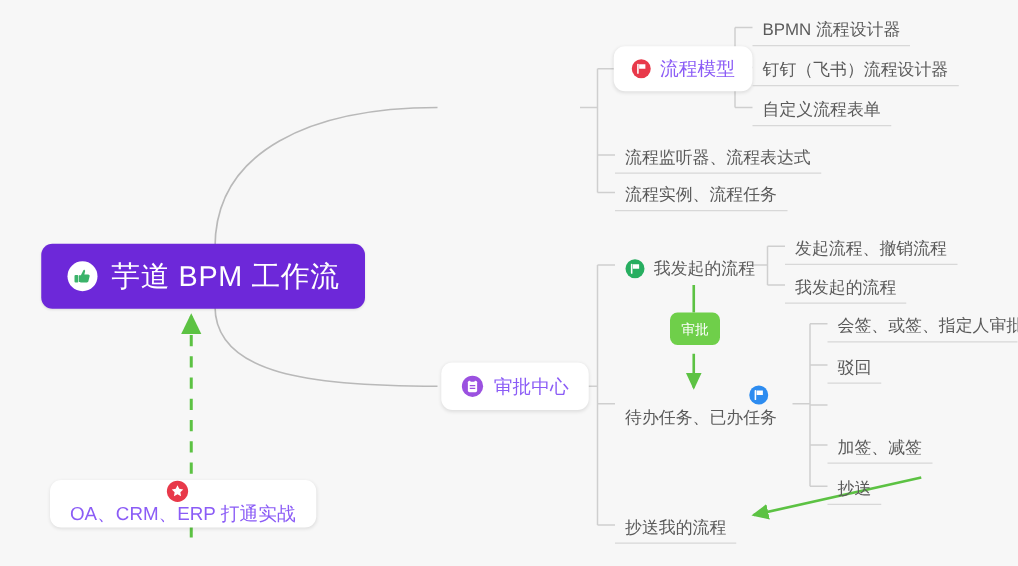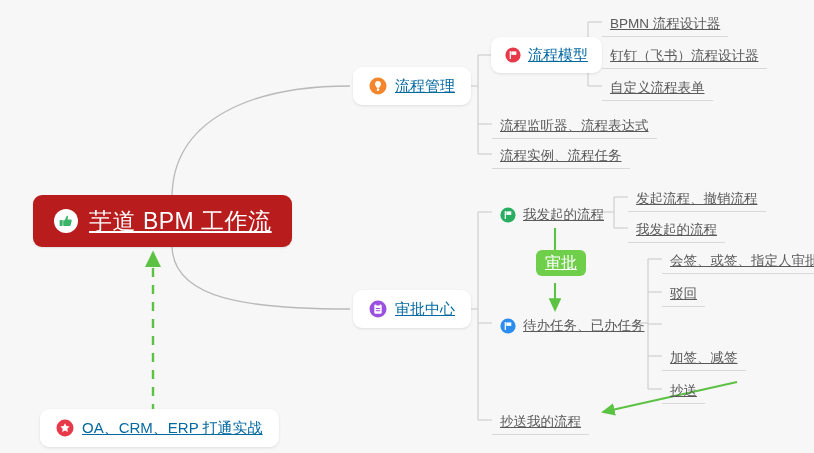--- a/index.html
+++ b/index.html
@@ -7,56 +7,56 @@
     width:814px;height:453px;
     background:#f7f7f7;
     font-family:"Liberation Sans","DejaVu Sans",sans-serif;
     overflow:hidden;
     position:relative;
   }
   #canvas{position:absolute;left:0;top:0;width:814px;height:453px;}
   svg.links{position:absolute;left:0;top:0;width:814px;height:453px;pointer-events:none;}
 
   
-  .node{position:absolute;box-sizing:border-box;display:flex;align-items:center;white-space:nowrap;text-decoration:underline;}
+  .node{position:absolute;box-sizing:border-box;display:flex;align-items:center;white-space:nowrap;}
 
   .root{
-    background:#b91c1c;
+    background:#6d28d9;
     color:#ffffff;
     border-radius:9px;
     padding:0 20px;
     height:52px;
     font-size:23px;
     letter-spacing:.5px;
     box-shadow:0 1px 2px rgba(0,0,0,.10);
   }
   .card{
     background:#ffffff;
     border-radius:9px;
     height:38px;
     padding:0 16px;
-    color:#0369a1;
+    color:#8b5cf6;
     font-size:15px;
     box-shadow:0 1px 3px rgba(0,0,0,.10);
   }
   .plain{
     color:#5a5a5a;
     font-size:13.5px;
     height:30px;
     padding:0 8px 0 8px;
     border-bottom:1px solid #d8d8d8;
     align-items:flex-end;
     padding-bottom:3px;
   }
 
   .badge{
     background:#6fcf4a;
     color:#ffffff;
     border-radius:6px;
-    font-size:16px;
+    font-size:11px;
     height:26px;
     padding:0 9px;
     justify-content:center;
   }
 
   
   .ic{display:inline-flex;align-items:center;justify-content:center;flex:0 0 auto;}
   .ic.sm{width:16px;height:16px;margin-right:7px;}
   .ic.md{width:18px;height:18px;margin-right:8px;}
   .ic.lg{width:26px;height:26px;margin-right:10px;}
@@ -131,30 +131,20 @@
     <span class="ic lg">
       <svg width="26" height="26" viewBox="0 0 26 26">
         <circle cx="13" cy="13" r="12" fill="#ffffff"></circle>
         <path d="M10.2 12.2h1.5l1.9-3.9c.25-.5.95-.6 1.3-.15.2.26.25.55.18.85l-.6 2.6h3.1c.75 0 1.3.7 1.12 1.42l-1.0 4.0c-.13.52-.6.88-1.12.88h-5.0c-.26 0-.5-.07-.68-.2h-.68z" fill="#3bb36a"></path>
         <rect x="6.6" y="11.9" width="3.1" height="6.1" rx=".8" fill="#3bb36a"></rect>
       </svg>
     </span>
     <span class="lbl">芋道 BPM 工作流</span>
   </div>
 
-  <div class="node card" style="left:353px;top:67px;">
-    <span class="ic md">
-      <svg width="18" height="18" viewBox="0 0 18 18">
-        <circle cx="9" cy="9" r="8.5" fill="#f5862b"></circle>
-        <path d="M9 3.9a3.1 3.1 0 0 0-1.6 5.75v1.1h3.2v-1.1A3.1 3.1 0 0 0 9 3.9z" fill="#ffffff"></path>
-        <rect x="7.8" y="11.2" width="2.4" height="2.9" rx="1.1" fill="#ffffff"></rect>
-      </svg>
-    </span>
-    <span class="lbl">流程管理</span>
-  </div>
 
   <div class="node card" style="left:491px;top:37px;height:36px;padding:0 14px;">
     <span class="ic sm">
       <svg width="16" height="16" viewBox="0 0 16 16">
         <circle cx="8" cy="8" r="7.6" fill="#e8394a"></circle>
         <rect x="4.7" y="4.0" width="1.25" height="8.0" rx=".5" fill="#ffffff"></rect>
         <path d="M6.3 4.4h5.0v3.5h-5.0z" fill="#ffffff"></path>
       </svg>
     </span>
     <span class="lbl">流程模型</span>
@@ -205,21 +195,21 @@
     <span class="lbl">发起流程、撤销流程</span>
   </div>
   <div class="node plain" style="left:628px;top:213px;">
     <span class="lbl">我发起的流程</span>
   </div>
 
   <div class="node badge" style="left:536px;top:250px;">
     <span class="lbl">审批</span>
   </div>
 
-  <div class="node plain" style="left:492px;top:308px;border-bottom:none;">
+  <div class="node plain" style="left:492px;top:308px;border-bottom:none;flex-direction:column;">
     <span class="ic sm" style="margin-bottom:1px;">
       <svg width="16" height="16" viewBox="0 0 16 16">
         <circle cx="8" cy="8" r="7.6" fill="#2d8cf0"></circle>
         <rect x="4.7" y="4.0" width="1.25" height="8.0" rx=".5" fill="#ffffff"></rect>
         <path d="M6.3 4.4h5.0v3.5h-5.0z" fill="#ffffff"></path>
       </svg>
     </span>
     <span class="lbl">待办任务、已办任务</span>
   </div>
 
@@ -233,21 +223,21 @@
     <span class="lbl">加签、减签</span>
   </div>
   <div class="node plain" style="left:662px;top:374px;">
     <span class="lbl">抄送</span>
   </div>
 
   <div class="node plain" style="left:492px;top:405px;">
     <span class="lbl">抄送我的流程</span>
   </div>
 
-  <div class="node card" style="left:40px;top:409px;height:38px;">
+  <div class="node card" style="left:40px;top:384px;height:38px;flex-direction:column;">
     <span class="ic md">
       <svg width="18" height="18" viewBox="0 0 18 18">
         <circle cx="9" cy="9" r="8.5" fill="#e8394a"></circle>
         <path d="M9 4.2l1.42 2.88 3.18.46-2.3 2.24.54 3.17L9 11.46l-2.84 1.49.54-3.17-2.3-2.24 3.18-.46z" fill="#ffffff"></path>
       </svg>
     </span>
     <span class="lbl">OA、CRM、ERP 打通实战</span>
   </div>
 
 </div>

